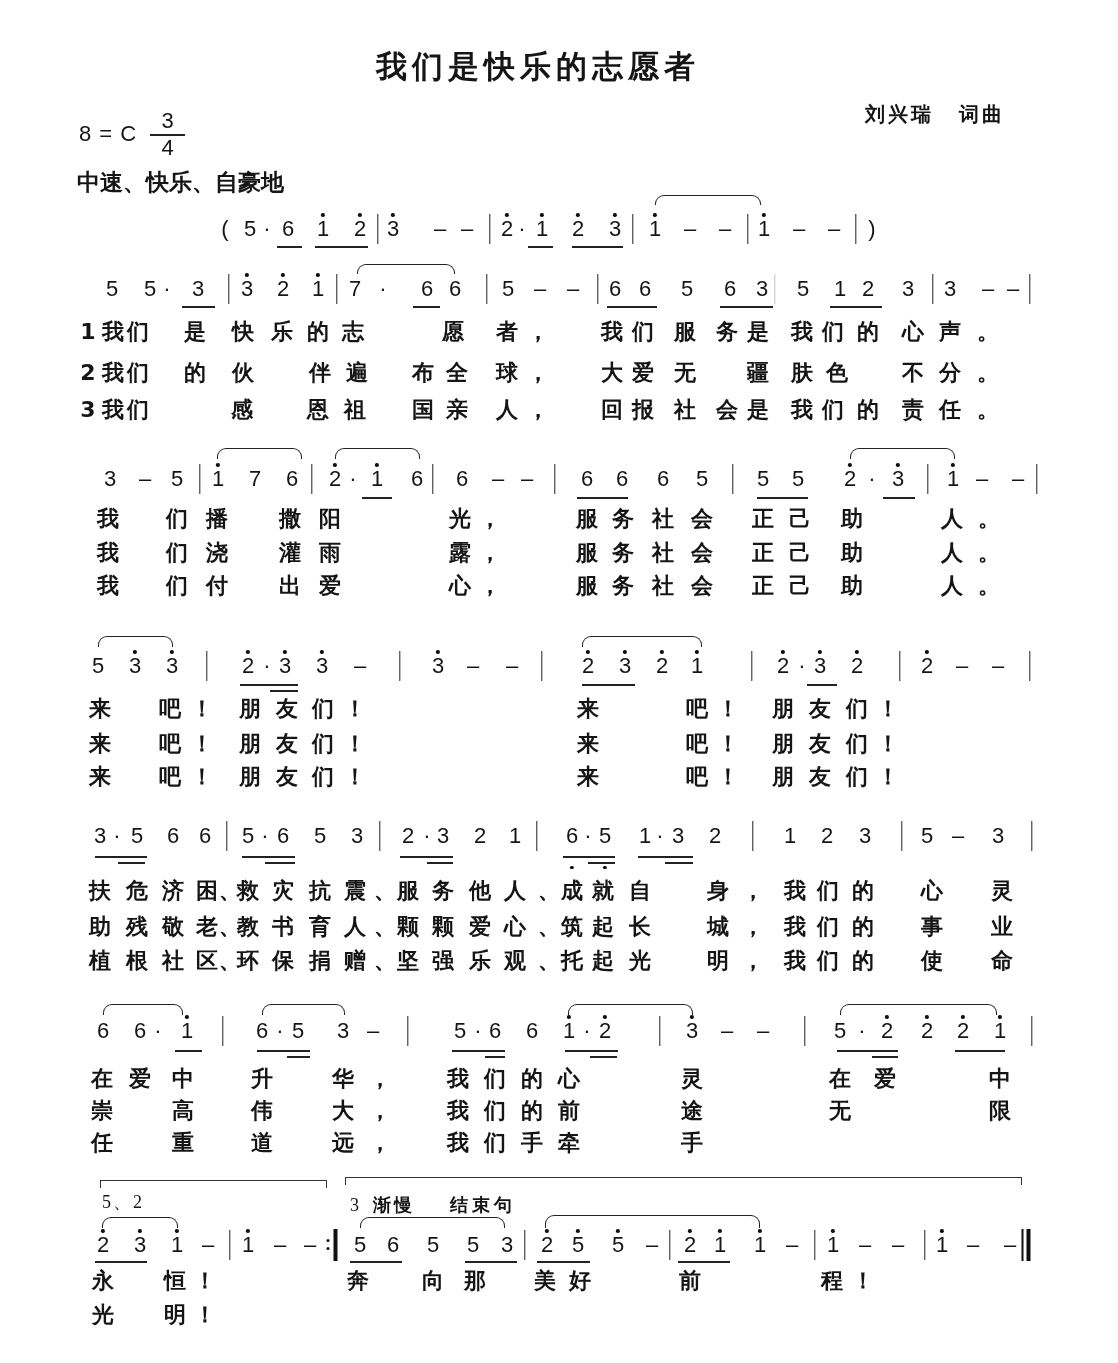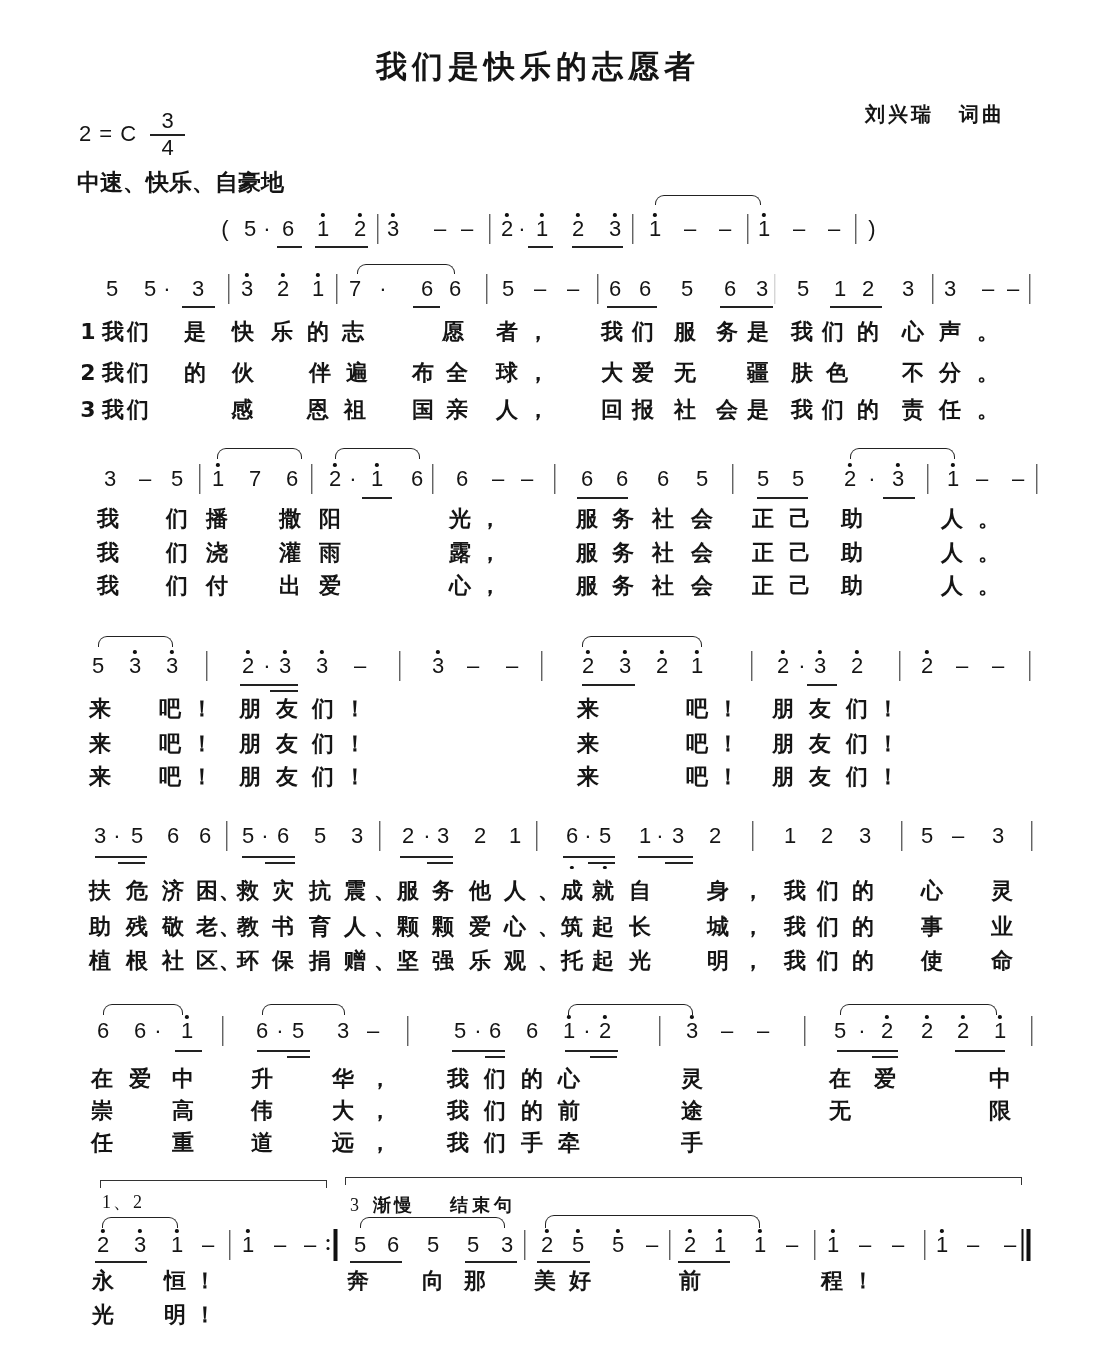--- a/index.html
+++ b/index.html
@@ -29,21 +29,21 @@
 .volta{position:absolute;height:8px;border:1.3px solid #333;border-bottom:none}
 .volta-txt{position:absolute;font-size:18px;line-height:20px;white-space:nowrap}
 .serif{font-family:"Liberation Serif",serif}
 </style>
 </head>
 <body>
 
 <div class="title">我们是快乐的志愿者</div>
 <div class="credit" style="left:865px">刘兴瑞</div>
 <div class="credit" style="left:959px">词曲</div>
-<div class="key">2 = C</div>
+<div class="key">8 = C</div>
 <div class="ts" style="top:110px">3</div>
 <div class="ts-line"></div>
 <div class="ts" style="top:137px">4</div>
 <div class="tempo">中速、快乐、自豪地</div>
 
 <div class="row" style="top:229px">
     <span class="n" style="left: 225px;">(</span>
     <span class="n" style="left: 250px;">5</span>
     <span class="n" style="left: 267px;">·</span>
     <span class="n" style="left: 288px;">6</span>
@@ -580,21 +580,21 @@
     <span class="ly" style="left: 380px;">，</span>
     <span class="ly" style="left: 458px;">我</span>
     <span class="ly" style="left: 495px;">们</span>
     <span class="ly" style="left: 532px;">手</span>
     <span class="ly" style="left: 569px;">牵</span>
     <span class="ly" style="left: 692px;">手</span>
   </div>
 
 <div class="volta" style="left:100px;top:1180px;width:227px"></div>
 <div class="volta" style="left:345px;top:1177px;width:677px"></div>
-<div class="volta-txt serif" style="left:102px;top:1192px;letter-spacing:2px">1、2</div>
+<div class="volta-txt serif" style="left:102px;top:1192px;letter-spacing:2px">5、2</div>
 <div class="volta-txt serif" style="left:350px;top:1195px">3</div>
 <div class="volta-txt" style="left:373px;top:1195px;letter-spacing:3px;font-weight:bold">渐慢</div>
 <div class="volta-txt" style="left:450px;top:1195px;letter-spacing:4px;font-weight:bold">结束句</div>
 <div class="row" style="top:1245px">
     <span class="n hi" style="left: 103px;">2</span>
     <span class="n hi" style="left: 140px;">3</span>
     <span class="n hi" style="left: 177px;">1</span>
     <span class="n" style="left: 208px;">–</span>
     <span class="n bar" style="left: 230px;"></span>
     <span class="n hi" style="left: 248px;">1</span>

